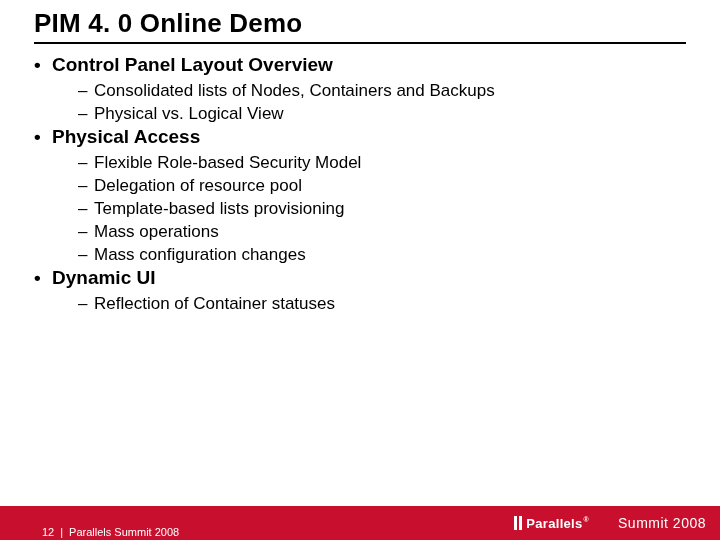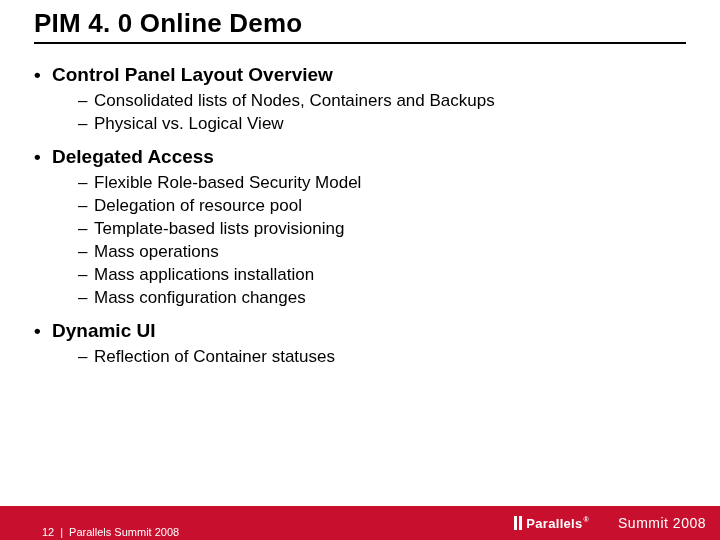--- a/index.html
+++ b/index.html
@@ -37,21 +37,21 @@
   }
   .content {
     position: absolute;
     left: 34px;
     top: 54px;
     width: 652px;
   }
   .heading {
     font-size: 19px;
     font-weight: bold;
-    margin-top: 10px;
+    margin-top: 0;
     margin-bottom: 4px;
   }
   .heading .bullet {
     display: inline-block;
     width: 18px;
   }
   .sub {
     font-size: 17px;
     margin-left: 44px;
     line-height: 1.35;
@@ -144,28 +144,27 @@
 
   <div class="content">
 
     <div class="heading">
       <span class="bullet">•</span><span>Control Panel Layout Overview</span>
     </div>
     <div class="sub"><span class="dash">–</span><span>Consolidated lists of Nodes, Containers and Backups</span></div>
     <div class="sub"><span class="dash">–</span><span>Physical vs. Logical View</span></div>
 
     <div class="heading">
-      <span class="bullet">•</span><span>Delegated Access</span>
+      <span class="bullet">•</span><span>Physical Access</span>
     </div>
     <div class="sub"><span class="dash">–</span><span>Flexible Role-based Security Model</span></div>
     <div class="sub"><span class="dash">–</span><span>Delegation of resource pool</span></div>
 
     <div class="sub"><span class="dash">–</span><span>Template-based lists provisioning</span></div>
     <div class="sub"><span class="dash">–</span><span>Mass operations</span></div>
-    <div class="sub"><span class="dash">–</span><span>Mass applications installation</span></div>
     <div class="sub"><span class="dash">–</span><span>Mass configuration changes</span></div>
 
     <div class="heading">
       <span class="bullet">•</span><span>Dynamic UI</span>
     </div>
     <div class="sub"><span class="dash">–</span><span>Reflection of Container statuses</span></div>
 
   </div>
 
   <div class="footer-bar">

